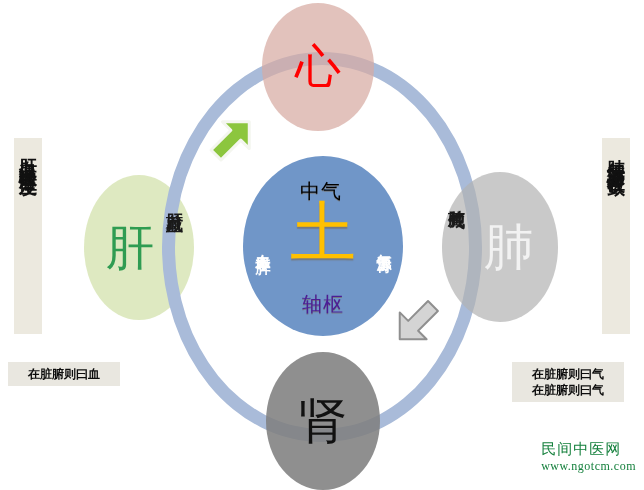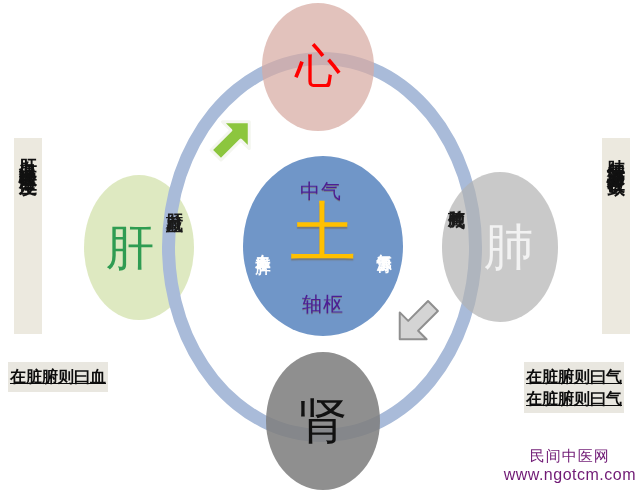--- a/index.html
+++ b/index.html
@@ -76,21 +76,21 @@
   #center-circle{
     position:absolute;
     left:243px;top:156px;
     width:160px;height:180px;
     border-radius:50%;
     background:#7096c8;
     z-index:5;
   }
   #center-top{
     position:absolute;left:0;right:4px;top:22px;
-    text-align:center;font-size:20px;color:#4c1d95;
+    text-align:center;font-size:20px;color:#000000;
     letter-spacing:1px;
     text-shadow:0 1px 0 rgba(120,70,0,.35);
   }
   #center-main{
     position:absolute;left:0;right:0;top:44px;
     text-align:center;font-size:66px;color:#ffc000;line-height:1;
     text-shadow:0 2px 1px rgba(120,70,0,.35);
   }
   #center-bottom{
     position:absolute;left:0;right:0;bottom:18px;
@@ -131,43 +131,42 @@
     padding:6px 5px;
     box-sizing:border-box;
   }
   #panel-left{left:14px;top:138px;height:196px;}
   #panel-right{right:14px;top:138px;height:196px;}
 
   
   .textbox{
     position:absolute;z-index:6;
     background:#e9e7e0;
-    font-size:16px;color:#0d0d0d;font-weight:700;
+    font-size:12px;color:#0d0d0d;font-weight:700;
     line-height:1.35;
-    padding:4px 2px;
+    padding:4px 20px;
     box-sizing:border-box;
     letter-spacing:0px;
     white-space:nowrap;
-    text-decoration:underline;
   }
   #box-left{left:8px;top:362px;}
   #box-right{right:20px;top:362px;}
 
   
   .arrow{position:absolute;z-index:6;}
   #arrow-up{left:206px;top:112px;}
   #arrow-down{left:388px;top:296px;}
 
   
   #watermark{
-    position:absolute;right:8px;bottom:6px;z-index:7;
-    text-align:center;color:#701a75;
+    position:absolute;right:8px;bottom:16px;z-index:7;
+    text-align:left;color:#15803d;
   }
   #wm-cn{font-size:15px;letter-spacing:1px;}
-  #wm-url{font-size:16px;font-family:Liberation Sans, sans-serif;letter-spacing:.5px;}
+  #wm-url{font-size:12px;font-family:Liberation Serif, serif;letter-spacing:.5px;}
 </style>
 </head>
 <body>
 
 <div id="stage">
 
   <div class="ring"></div>
 
   <div class="node" id="node-liver">
     <div class="glyph">肝</div>

